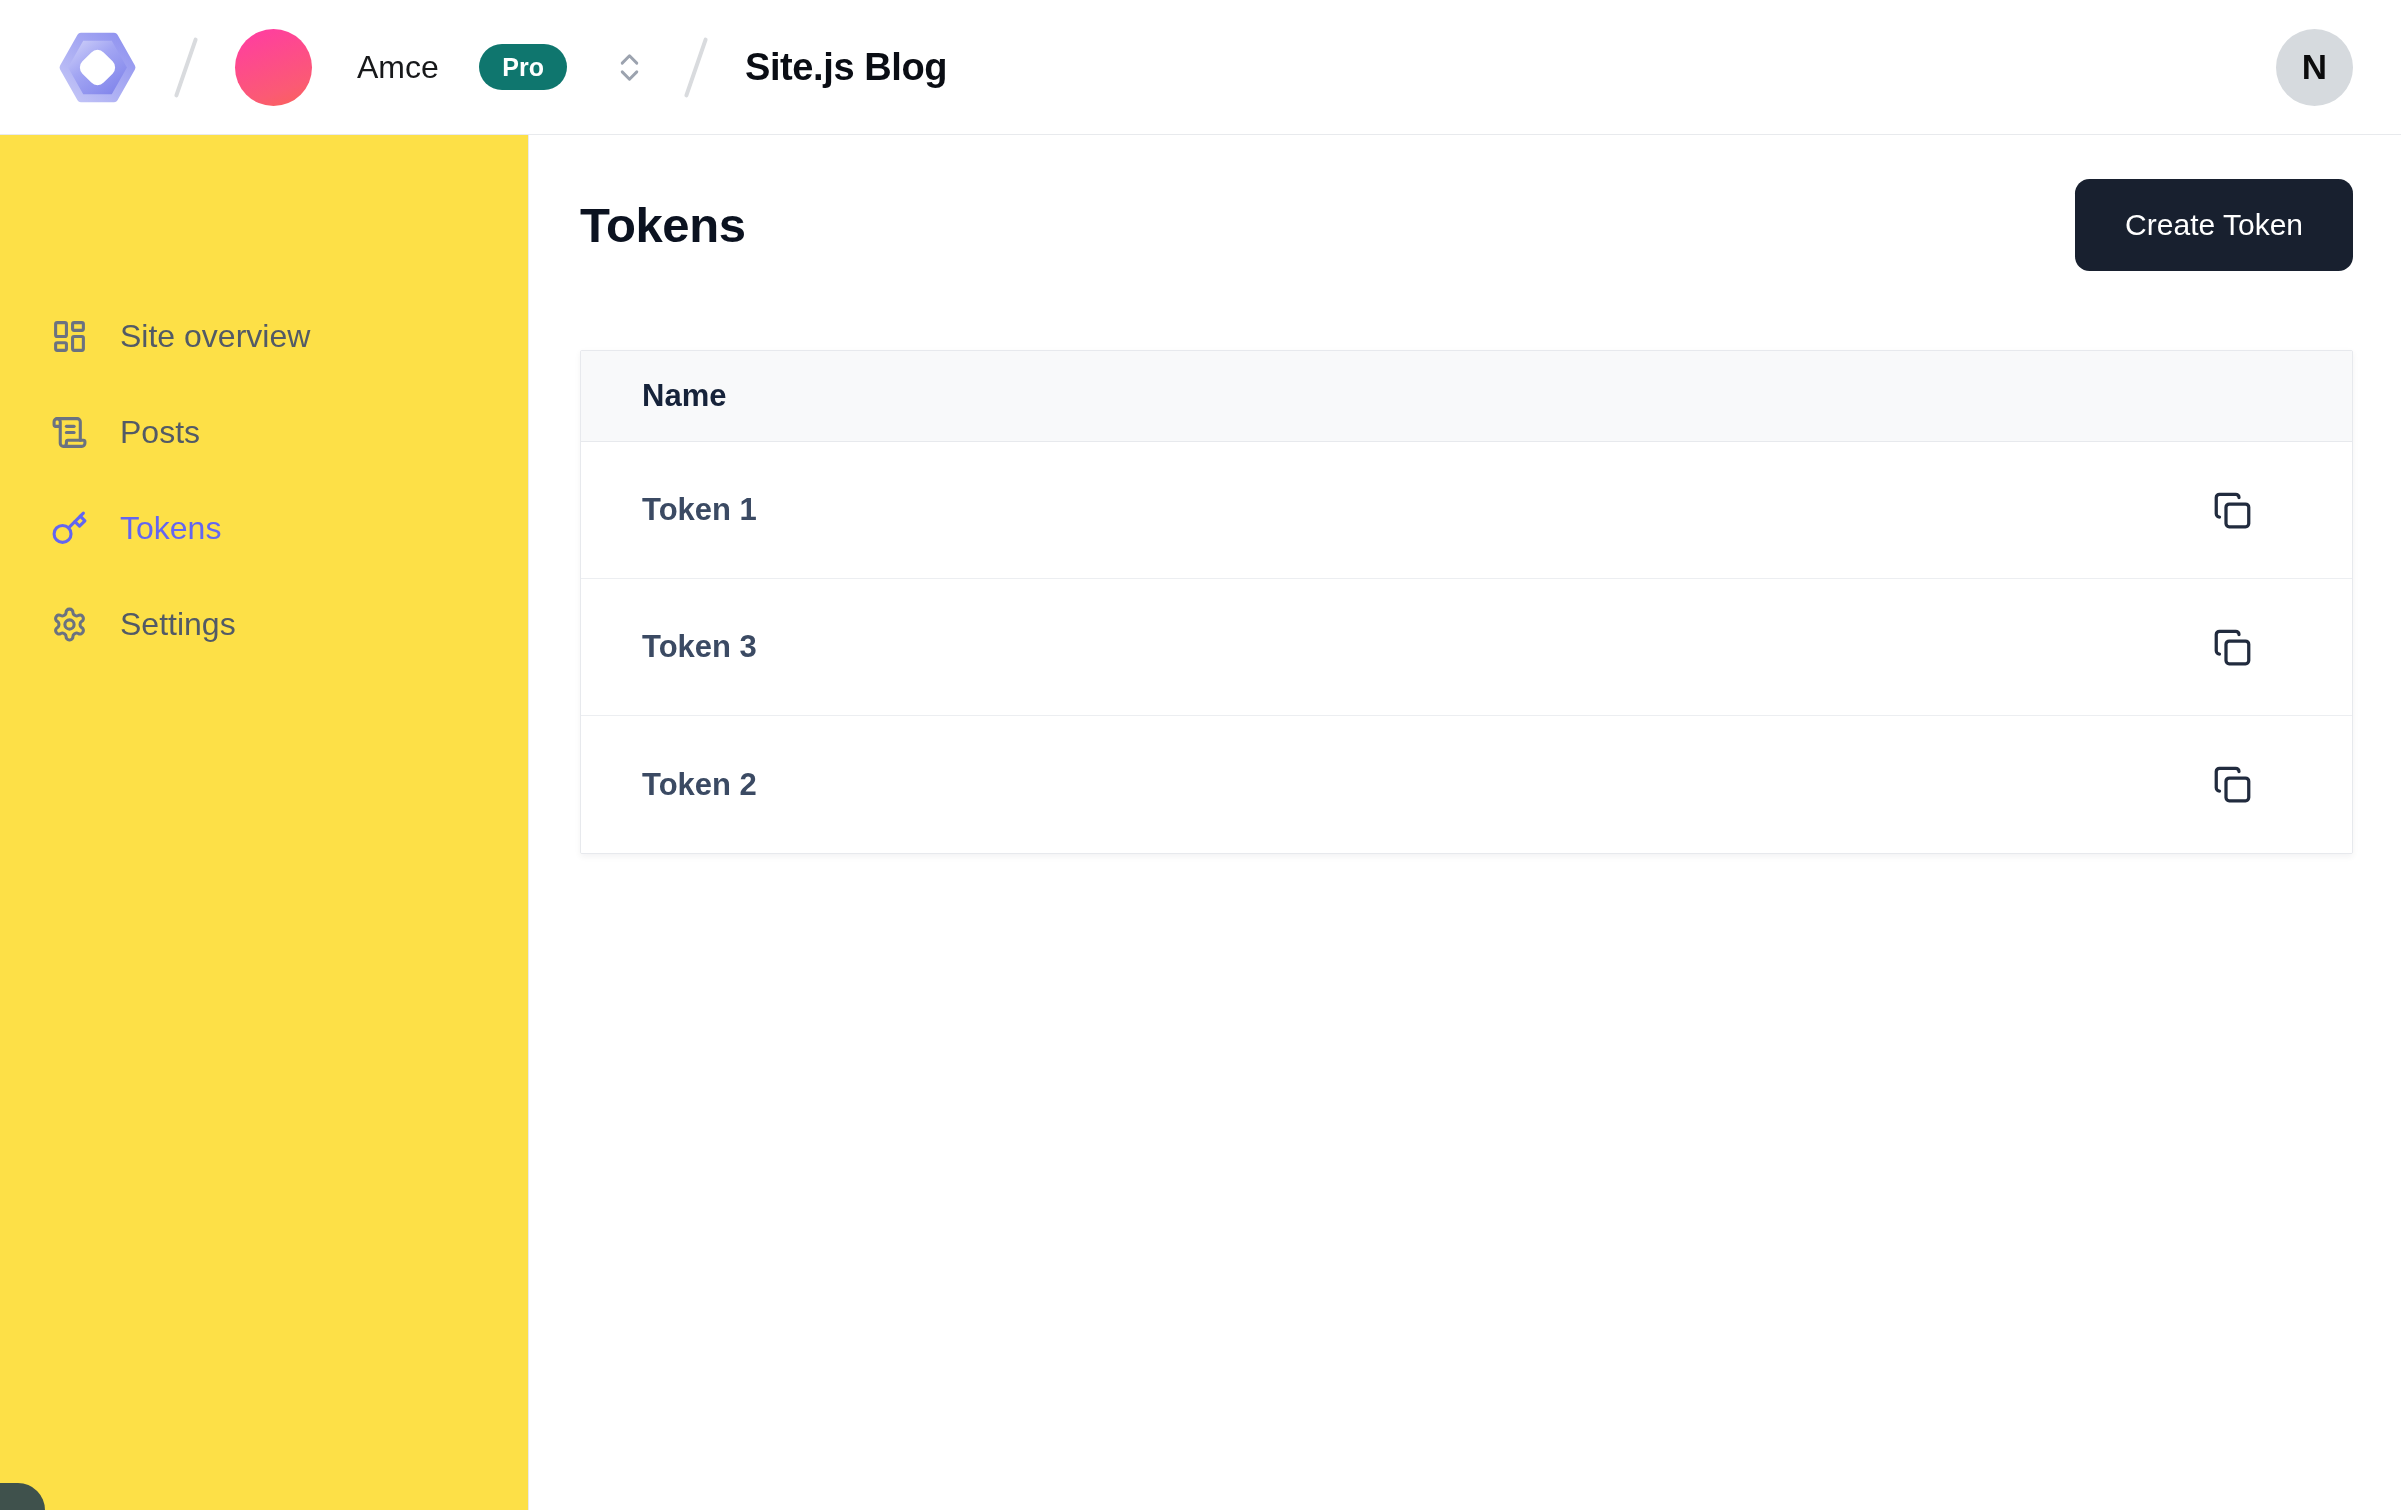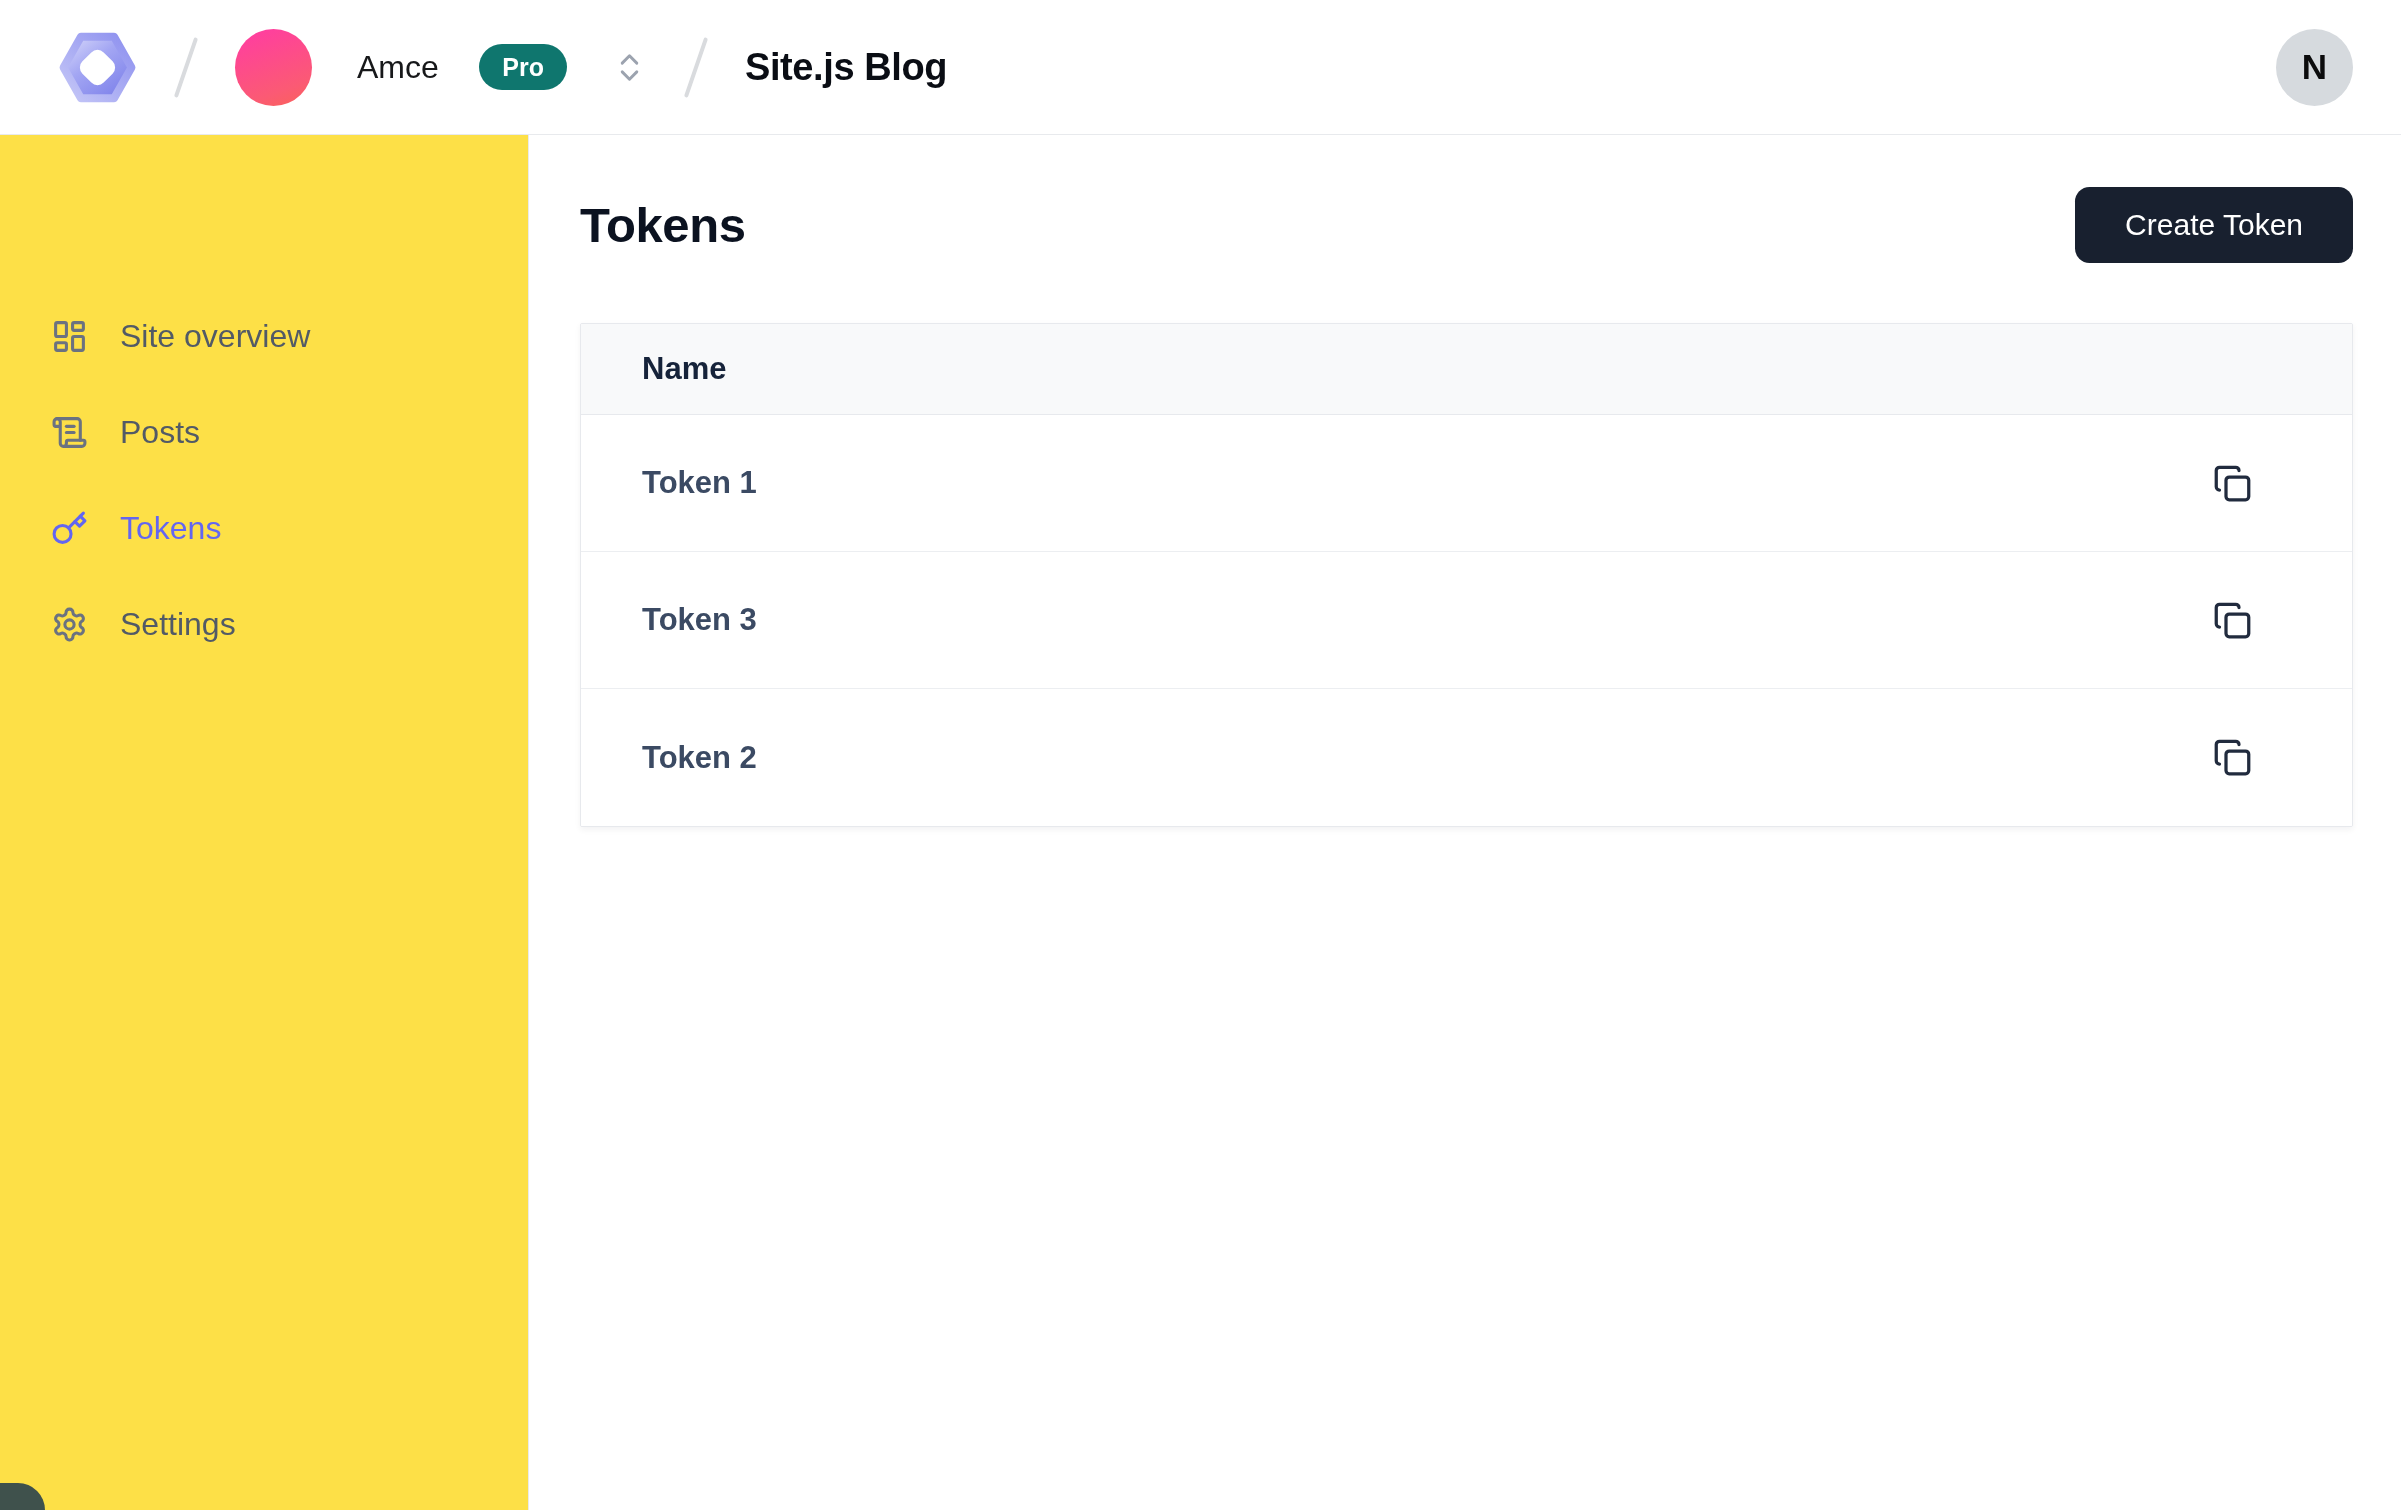--- a/index.html
+++ b/index.html
@@ -33,25 +33,25 @@
     color:#525a66; font-size:32px; cursor:pointer; }
   .side-item .icn { width:37px; height:37px; color:#6b7280; margin-right:32px;
     display:flex; align-items:center; }
   .side-item.active { color:#6366f1; font-weight:500; }
   .side-item.active .icn { color:#6366f1; }
 
   .main { flex:1; padding:44px 48px 0 51px; }
   .main-head { display:flex; align-items:center; justify-content:space-between; height:92px; }
   .page-title { font-size:49px; font-weight:700; color:#0b1220; letter-spacing:-0.4px; }
   .create-btn { background:#18202f; color:#fff; border:none; border-radius:14.5px;
-    height:76px; padding:0 50px; font-size:30px; font-weight:500; cursor:pointer;
+    height:92px; padding:0 50px; font-size:30px; font-weight:500; cursor:pointer;
     font-family:"Liberation Sans", sans-serif; }
 
   
-  .table { margin-top:52px; border:1.6px solid #e7e9ed; border-radius:2px;
+  .table { margin-top:79px; border:1.6px solid #e7e9ed; border-radius:2px;
     overflow:hidden; box-shadow:0 2.4px 6.4px rgba(15,23,42,.05); background:#fff; }
   .t-head { background:#f8f9fa; border-bottom:1.6px solid #e7e9ed; height:91px;
     display:flex; align-items:center; padding:0 100px 0 61px; }
   .t-head .col { font-size:31px; font-weight:700; color:#16233a; }
   .t-row { height:137px; display:flex; align-items:center; justify-content:space-between;
     padding:0 100px 0 61px; border-bottom:1.6px solid #eceef1; background:#fff; }
   .t-row:last-child { border-bottom:none; }
   .t-cell { font-size:31px; font-weight:700; color:#3b4a63; }
   .copy-btn { background:none; border:none; cursor:pointer; color:#212b3e;
     width:39px; height:39px; display:flex; align-items:center; justify-content:center; }

